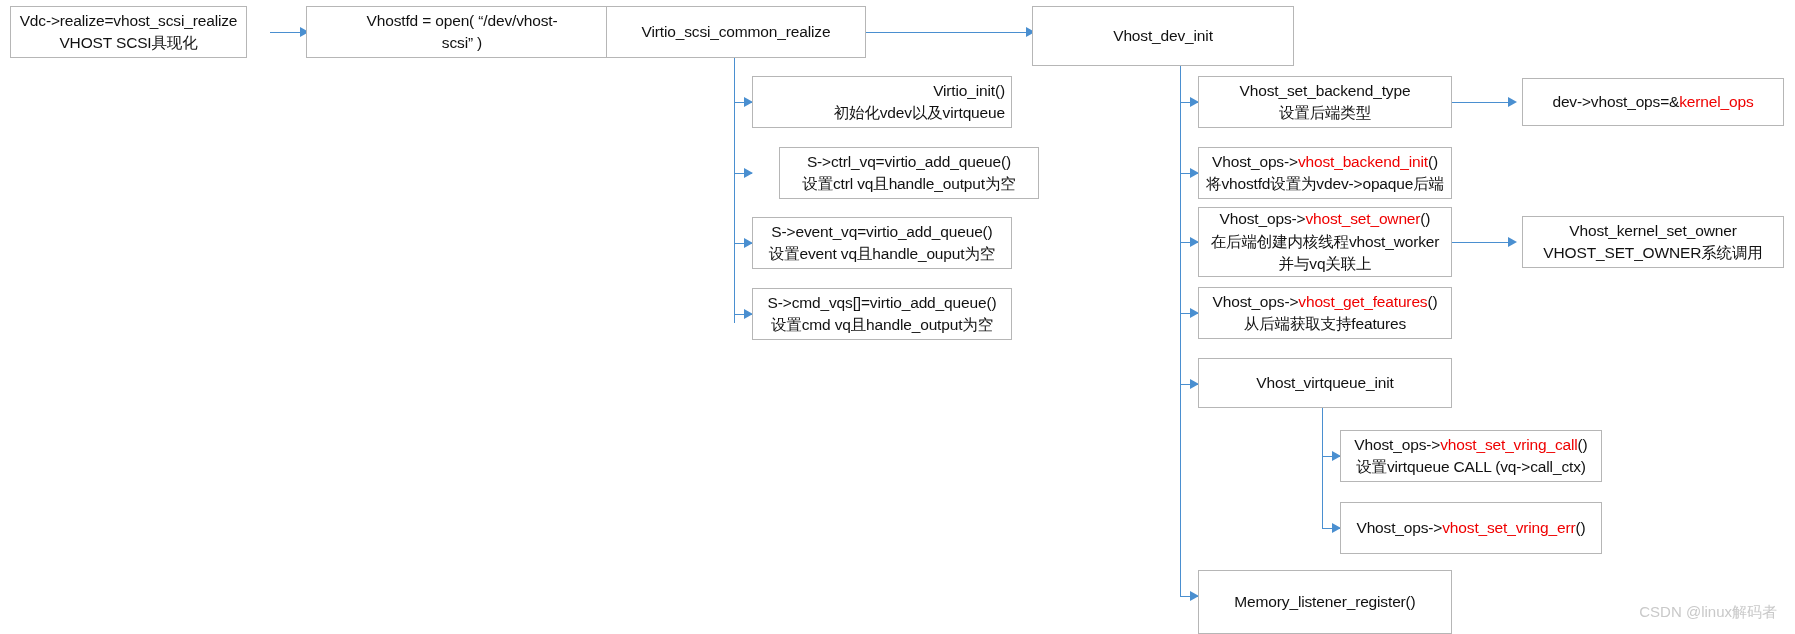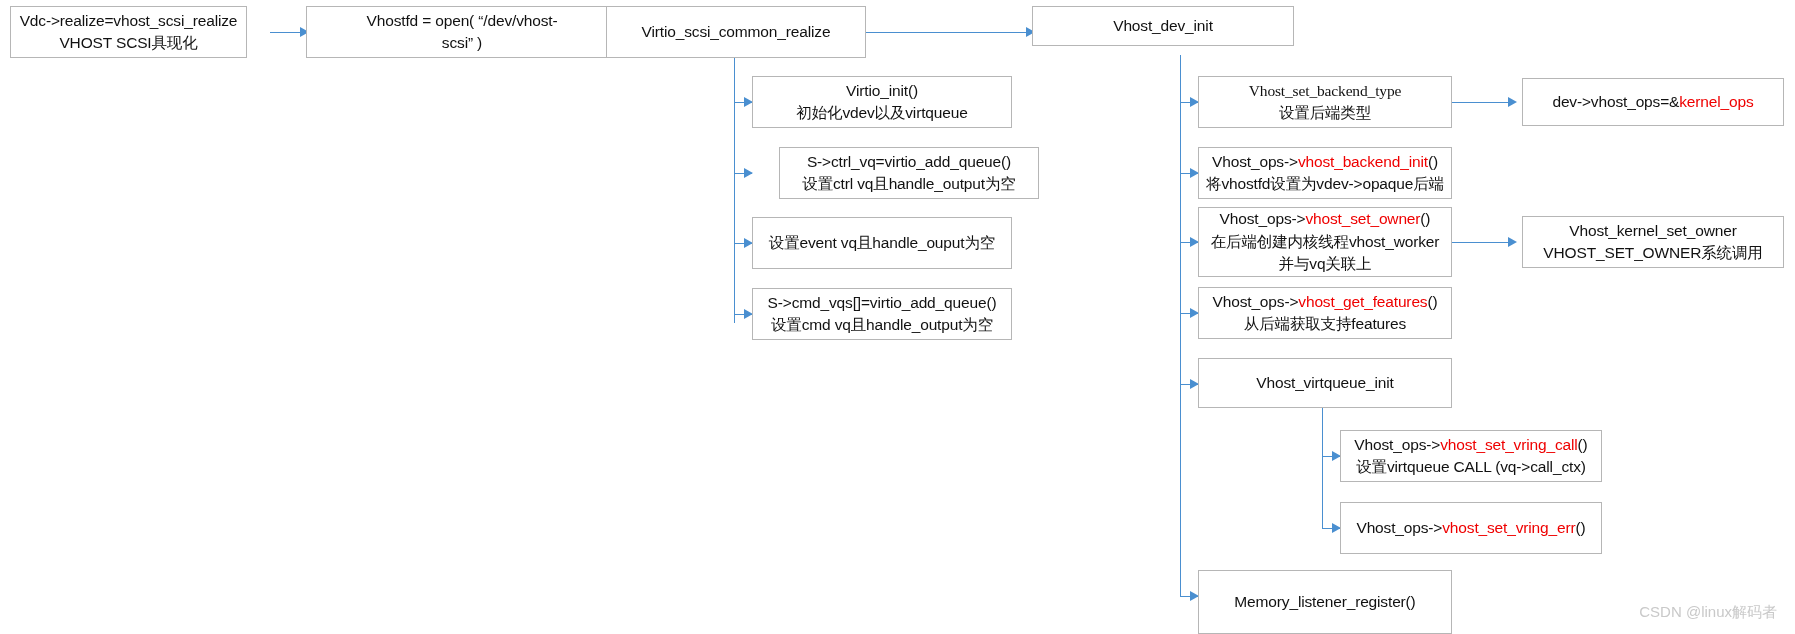--- a/index.html
+++ b/index.html
@@ -134,44 +134,45 @@
 
   <div class="node" style="left:306px; top:6px; width:312px; height:52px;">
     <span class="ln">Vhostfd = open( “/dev/vhost-</span>
     <span class="ln">scsi” )</span>
   </div>
 
   <div class="node" style="left:606px; top:6px; width:260px; height:52px;text-align:center;">
     <span class="ln">Virtio_scsi_common_realize</span>
   </div>
 
-  <div class="node" style="left:1032px; top:6px; width:262px; height:40px;">
+  <div class="node" style="left:1032px; top:6px; width:262px; height:60px;">
     <span class="ln">Vhost_dev_init</span>
   </div>
 
-  <div class="node" style="left:752px; top:76px; width:260px; height:52px;">
+  <div class="node" style="left:752px; top:76px; width:260px; height:52px;align-items:flex-end;">
     <span class="ln">Virtio_init()</span>
     <span class="ln">初始化vdev以及virtqueue</span>
   </div>
 
   <div class="node" style="left:752px; top:147px; width:260px; height:52px;margin-left:27px;">
     <span class="ln">S-&gt;ctrl_vq=virtio_add_queue()</span>
     <span class="ln">设置ctrl vq且handle_output为空</span>
   </div>
 
   <div class="node" style="left:752px; top:217px; width:260px; height:52px;">
+    <span class="ln">S-&gt;event_vq=virtio_add_queue()</span>
     <span class="ln">设置event vq且handle_ouput为空</span>
   </div>
 
   <div class="node" style="left:752px; top:288px; width:260px; height:52px;">
     <span class="ln">S-&gt;cmd_vqs[]=virtio_add_queue()</span>
     <span class="ln">设置cmd vq且handle_output为空</span>
   </div>
 
-  <div class="node" style="left:1198px; top:76px; width:254px; height:52px;font-family:Liberation Serif, serif;">
+  <div class="node" style="left:1198px; top:76px; width:254px; height:52px;">
     <span class="ln">Vhost_set_backend_type</span>
     <span class="ln">设置后端类型</span>
   </div>
 
   <div class="node" style="left:1198px; top:147px; width:254px; height:52px;">
     <span class="ln"><span>Vhost_ops-&gt;</span><span class="red">vhost_backend_init</span><span>()</span></span>
     <span class="ln">将vhostfd设置为vdev-&gt;opaque后端</span>
   </div>
 
   <div class="node" style="left:1198px; top:207px; width:254px; height:70px;text-align:center;">

